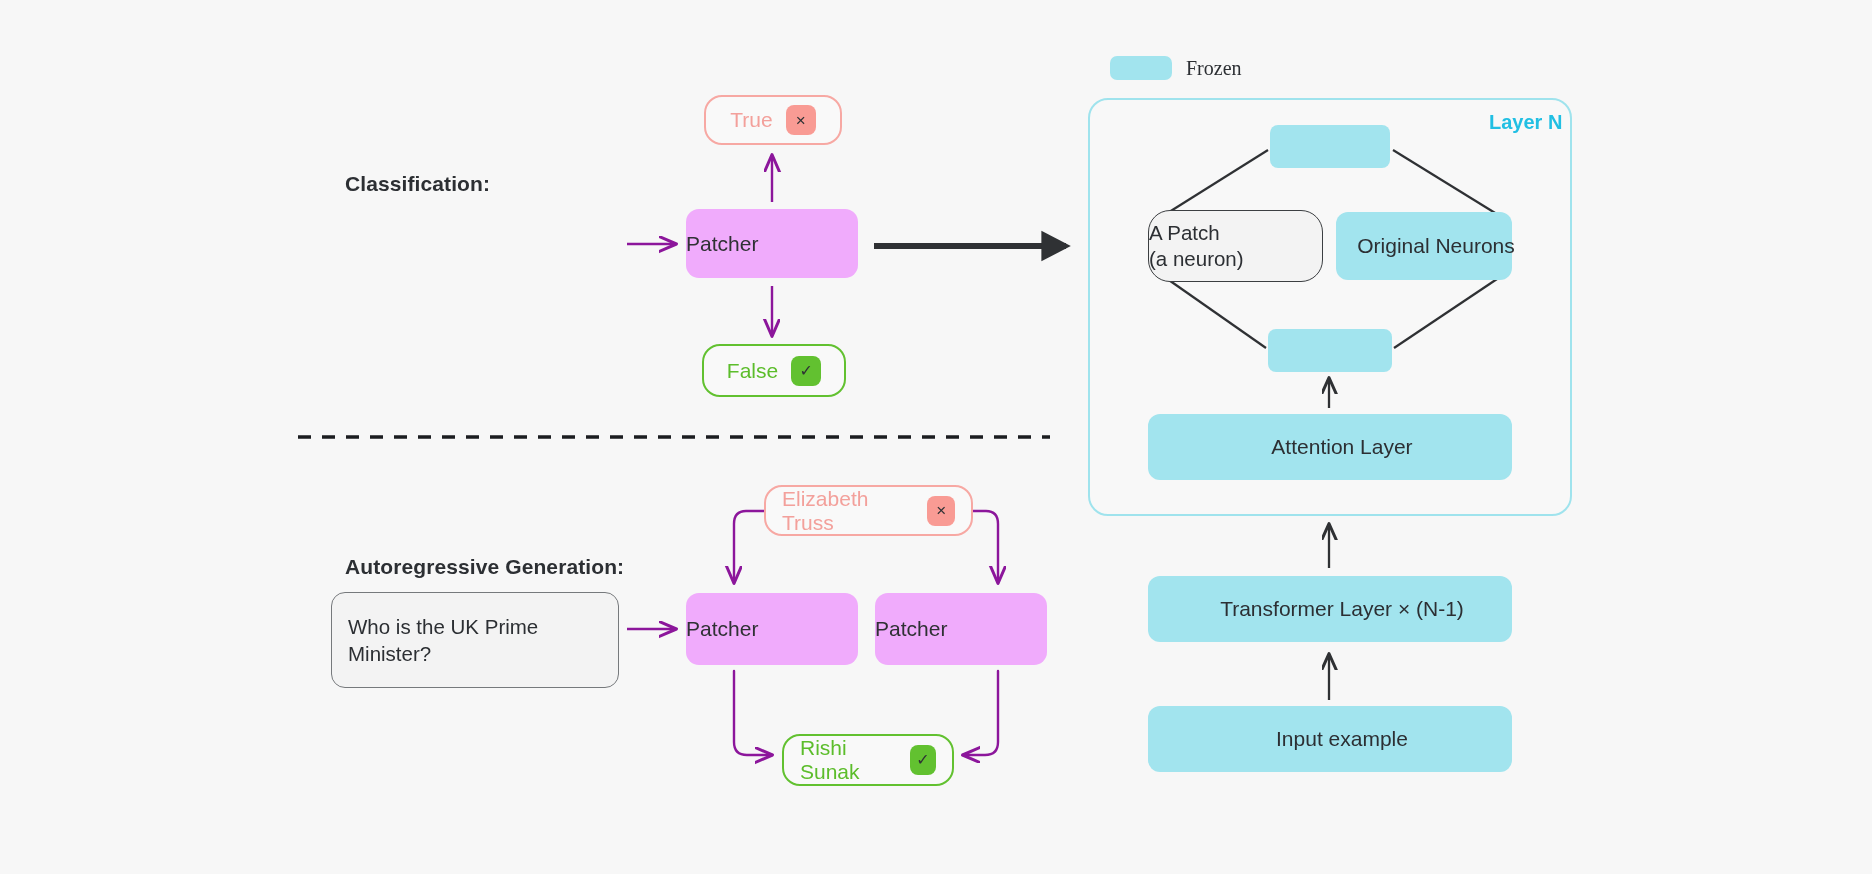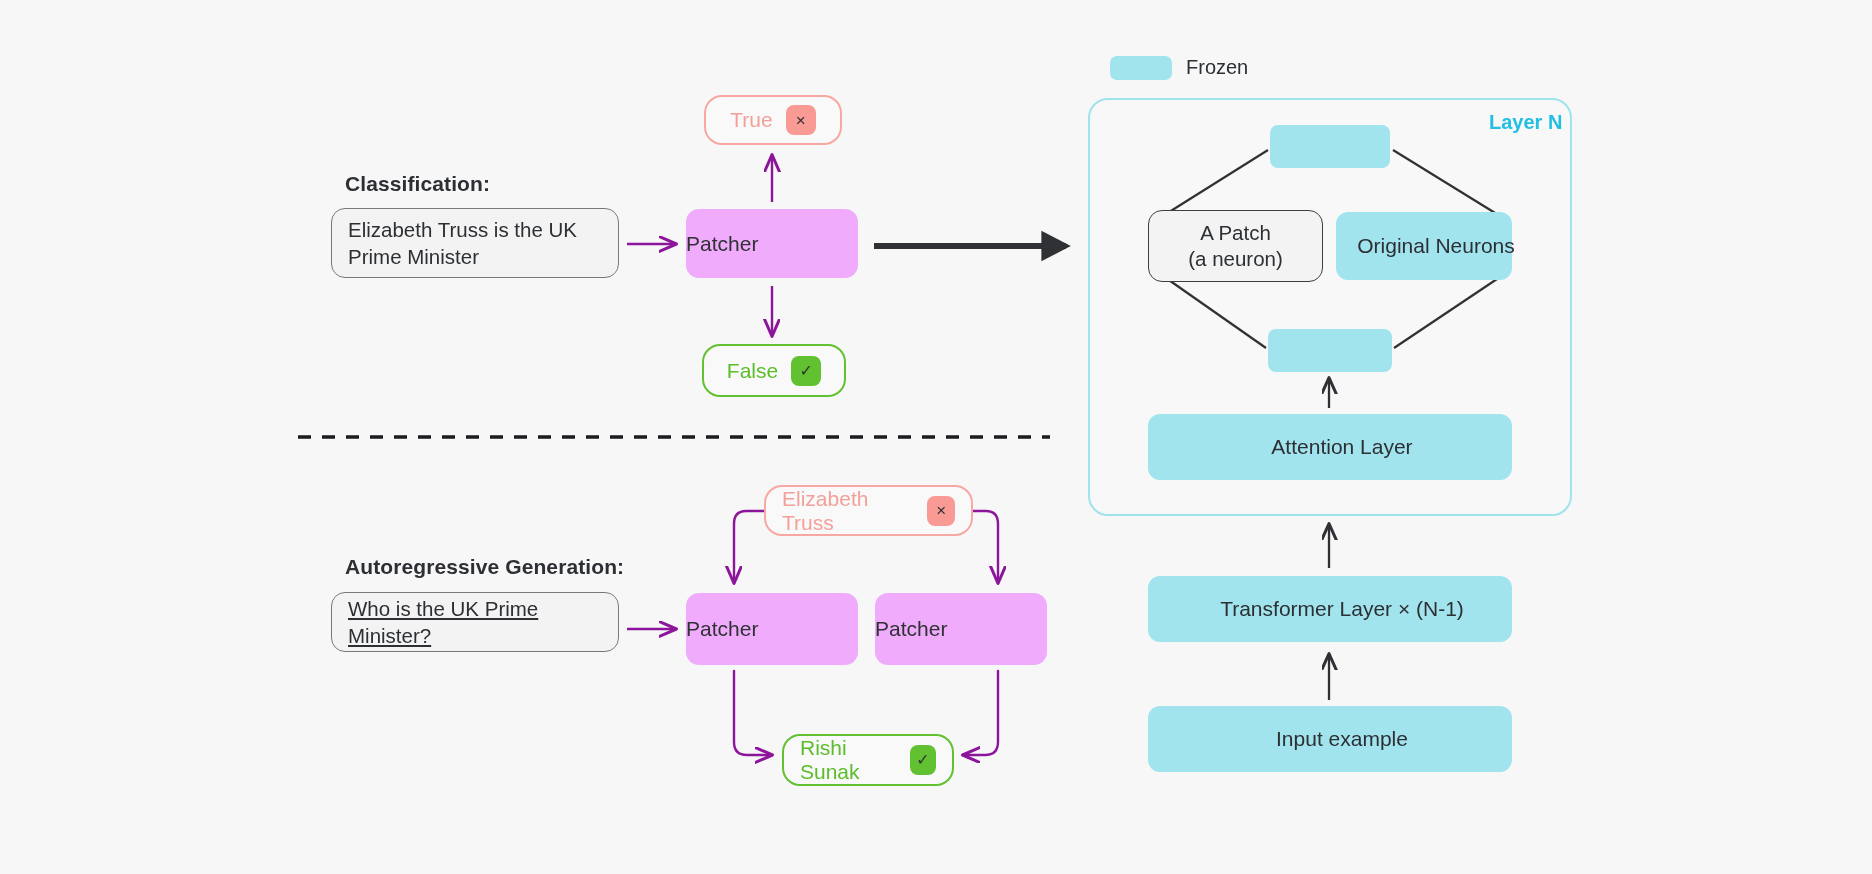--- a/index.html
+++ b/index.html
@@ -110,36 +110,36 @@
     justify-content: center;
     font-size: 21px;
     color: #2c2f33;
     white-space: nowrap;
     padding-left: 24px;
   }
   .patch-box {
     box-sizing: border-box;
     background: #f3f3f3;
     border: 1.8px solid #3c3f42;
-    border-radius: 14px;
+    border-radius: 22px;
     display: flex;
     flex-direction: column;
-    align-items: center;
     justify-content: center;
     font-size: 20.5px;
     line-height: 1.25;
     color: #2c2f33;
     z-index: 4;
   }
 
   
   .legend-row {
     display: flex;
-    align-items: flex-start;
+    align-items: flex-end;
     gap: 14px;
+    font-family: Liberation Serif, serif;
   }
   .legend-swatch {
     width: 62px;
     height: 24px;
     border-radius: 7px;
     background: #a2e4ee;
   }
   .legend-label { font-size: 20px; color: #2c2f33; }
 
   svg.overlay {
@@ -155,41 +155,38 @@
 
 <div id="canvas">
 
   <div class="abs legend-row" style="left:1110px; top:56px;">
     <div class="legend-swatch"></div>
     <div class="legend-label">Frozen</div>
   </div>
 
   <div class="abs section-title" style="left:345px; top:172px;">Classification:</div>
 
-  <div class="abs input-box" style="left:331px; top:208px; width:288px; height:70px;">
-    <span>Elizabeth Truss is the UK Prime Minister</span>
-  </div>
 
   <div class="abs patcher" style="left:686px; top:209px; width:172px; height:69px;">
     <span>Patcher</span>
   </div>
 
   <div class="abs pill wrong" style="left:704px; top:95px; width:138px; height:50px;">
     <span>True</span>
     <span class="glyph">×</span>
   </div>
 
   <div class="abs pill right" style="left:702px; top:344px; width:144px; height:53px;">
     <span>False</span>
     <span class="glyph">✓</span>
   </div>
 
   <div class="abs section-title" style="left:345px; top:555px;">Autoregressive Generation:</div>
 
-  <div class="abs input-box" style="left:331px; top:592px; width:288px; height:60px;text-decoration:underline;">
+  <div class="abs input-box" style="left:331px; top:592px; width:288px; height:96px;">
     <span>Who is the UK Prime Minister?</span>
   </div>
 
   <div class="abs patcher" style="left:686px; top:593px; width:172px; height:72px;">
     <span>Patcher</span>
   </div>
 
   <div class="abs patcher" style="left:875px; top:593px; width:172px; height:72px;">
     <span>Patcher</span>
   </div>

